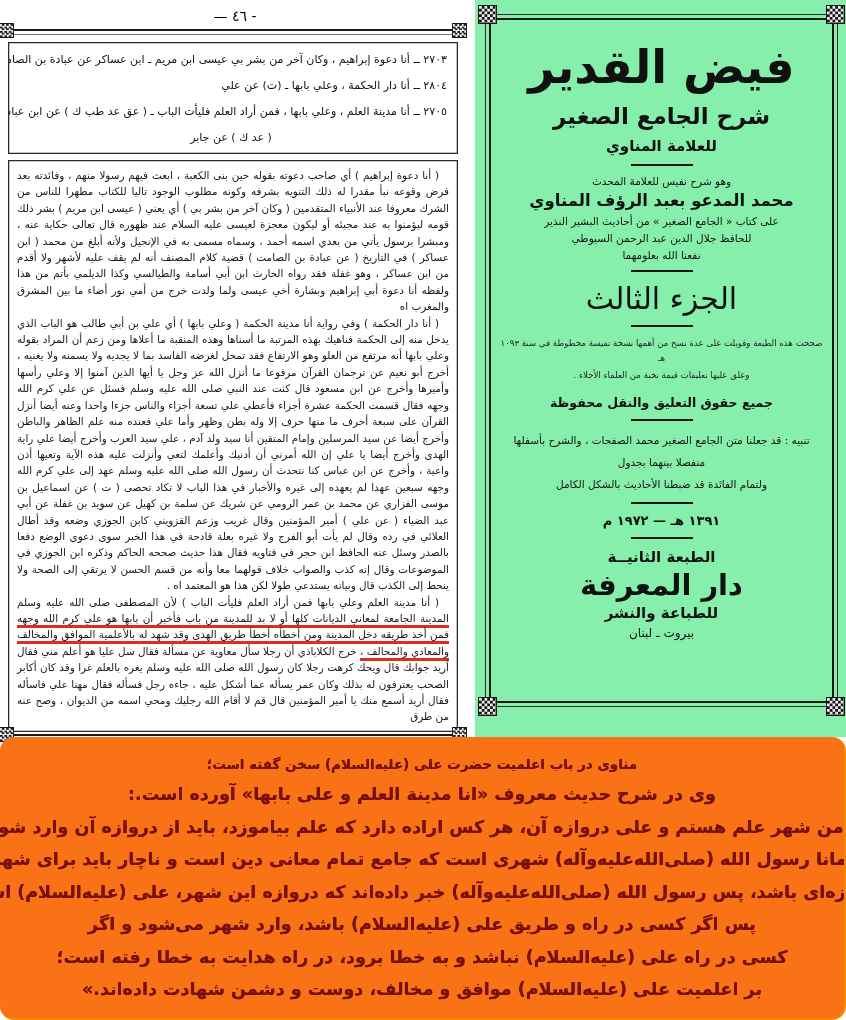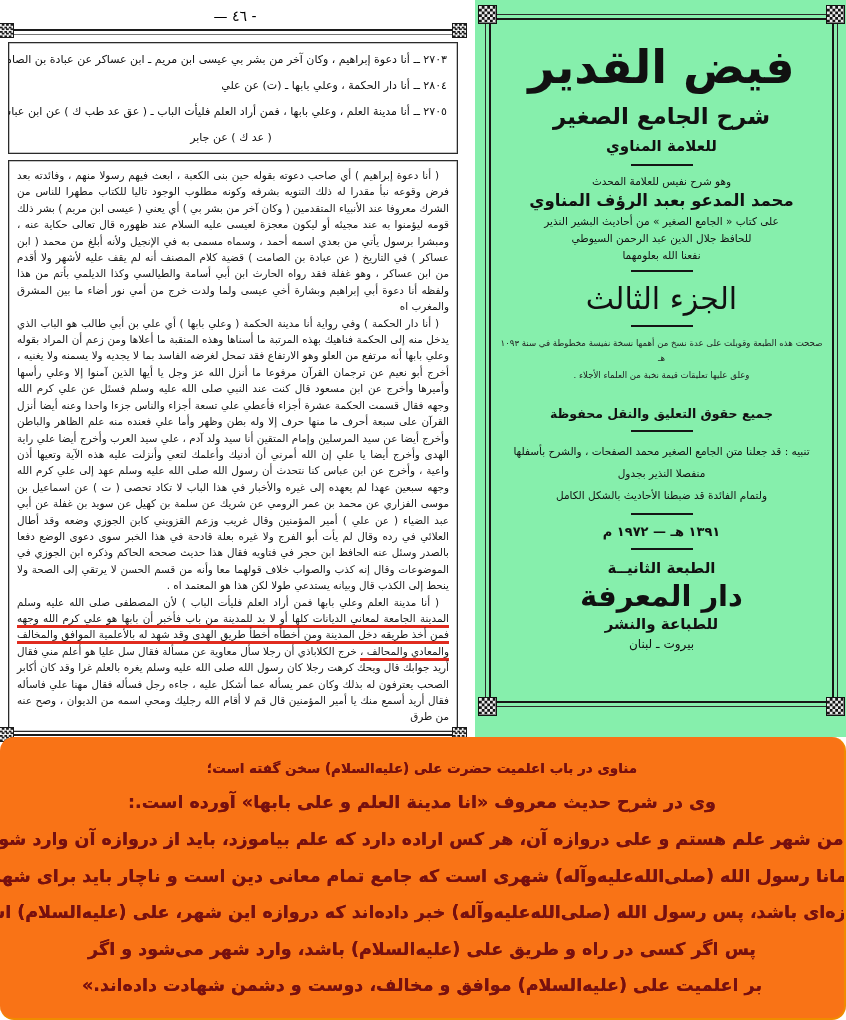--- a/index.html
+++ b/index.html
@@ -51,21 +51,21 @@
   }
   .t-main{font-size:46px;font-weight:bold;line-height:1.25;margin-top:14px;}
   .t-sub{font-size:23px;font-weight:bold;margin-top:6px;}
   .t-attrib{font-size:15px;font-weight:bold;margin-top:8px;}
   .div-short{width:62px;height:0;border-top:2px solid #151515;margin:9px auto 7px auto;}
   .t-series{font-size:10.5px;margin-top:2px;}
   .t-author{font-size:16.5px;font-weight:bold;margin-top:4px;}
   .t-basis{font-size:10.5px;margin-top:5px;}
   .t-part{font-size:30px;font-weight:normal;margin-top:2px;}
   .t-checked{font-size:8.6px;margin-top:2px;line-height:1.8;color:#222;}
-  .t-rights{font-size:12.5px;font-weight:bold;margin-top:22px;}
+  .t-rights{font-size:12.5px;font-weight:bold;margin-top:11px;}
   .t-notice{font-size:10.5px;margin-top:4px;line-height:1.7;}
   .t-year{font-size:13px;font-weight:bold;margin-top:2px;letter-spacing:1px;}
   .t-edition{font-size:15px;font-weight:bold;margin-top:2px;}
   .t-publisher{font-size:29px;font-weight:bold;margin-top:2px;}
   .t-pubsub{font-size:15px;font-weight:bold;margin-top:2px;text-align:center;}
   .t-city{font-size:12px;margin-top:4px;}
   
   .annotation{
     position:absolute;left:0;right:0;top:737px;bottom:0;
     background:#f97316;border-radius:14px;
@@ -126,34 +126,35 @@
       <div class="t-basis">للحافظ جلال الدين عبد الرحمن السيوطي</div>
       <div class="t-basis">نفعنا الله بعلومهما</div>
       <div class="div-short"></div>
       <div class="t-part">الجزء الثالث</div>
       <div class="div-short"></div>
       <div class="t-checked">صححت هذه الطبعة وقوبلت على عدة نسخ من أهمها نسخة نفيسة مخطوطة في سنة ١٠٩٣ هـ</div>
       <div class="t-checked">وعلق عليها تعليقات قيمة نخبة من العلماء الأجلاء .</div>
       <div class="t-rights">جميع حقوق التعليق والنقل محفوظة</div>
       <div class="div-short"></div>
       <div class="t-notice">تنبيه : قد جعلنا متن الجامع الصغير محمد الصفحات ، والشرح بأسفلها</div>
-      <div class="t-notice">منفصلا النذير بجدول</div>
+      <div class="t-notice">منفصلا بينهما بجدول</div>
       <div class="t-notice">ولتمام الفائدة قد ضبطنا الأحاديث بالشكل الكامل</div>
       <div class="div-short"></div>
       <div class="t-year">١٣٩١ هـ — ١٩٧٢ م</div>
       <div class="div-short"></div>
       <div class="t-edition">الطبعة الثانيــة</div>
       <div class="t-publisher">دار المعرفة</div>
       <div class="t-pubsub">للطباعة والنشر</div>
       <div class="t-city">بيروت ـ لبنان</div>
     </div>
   </div>
 </div>
 
 <div class="annotation">
   <div class="ann-line first">مناوی در باب اعلمیت حضرت علی (علیه‌السلام) سخن گفته است؛</div>
   <div class="ann-line">وی در شرح حدیث معروف «انا مدینة العلم و علی بابها» آورده است.:</div>
   <div class="ann-line">«(من شهر علم هستم و علی دروازه آن، هر کس اراده دارد که علم بیاموزد، باید از دروازه آن وارد شود)</div>
   <div class="ann-line">همانا رسول الله (صلی‌الله‌علیه‌وآله) شهری است که جامع تمام معانی دین است و ناچار باید برای شهر،</div>
   <div class="ann-line">دروازه‌ای باشد، پس رسول الله (صلی‌الله‌علیه‌وآله) خبر داده‌اند که دروازه این شهر، علی (علیه‌السلام) است؛</div>
   <div class="ann-line">پس اگر کسی در راه و طریق علی (علیه‌السلام) باشد، وارد شهر می‌شود و اگر</div>
+  <div class="ann-line">کسی در راه علی (علیه‌السلام) نباشد و به خطا برود، در راه هدایت به خطا رفته است؛</div>
   <div class="ann-line">بر اعلمیت علی (علیه‌السلام) موافق و مخالف، دوست و دشمن شهادت داده‌اند.»</div>
 </div>
 
 </body></html>

